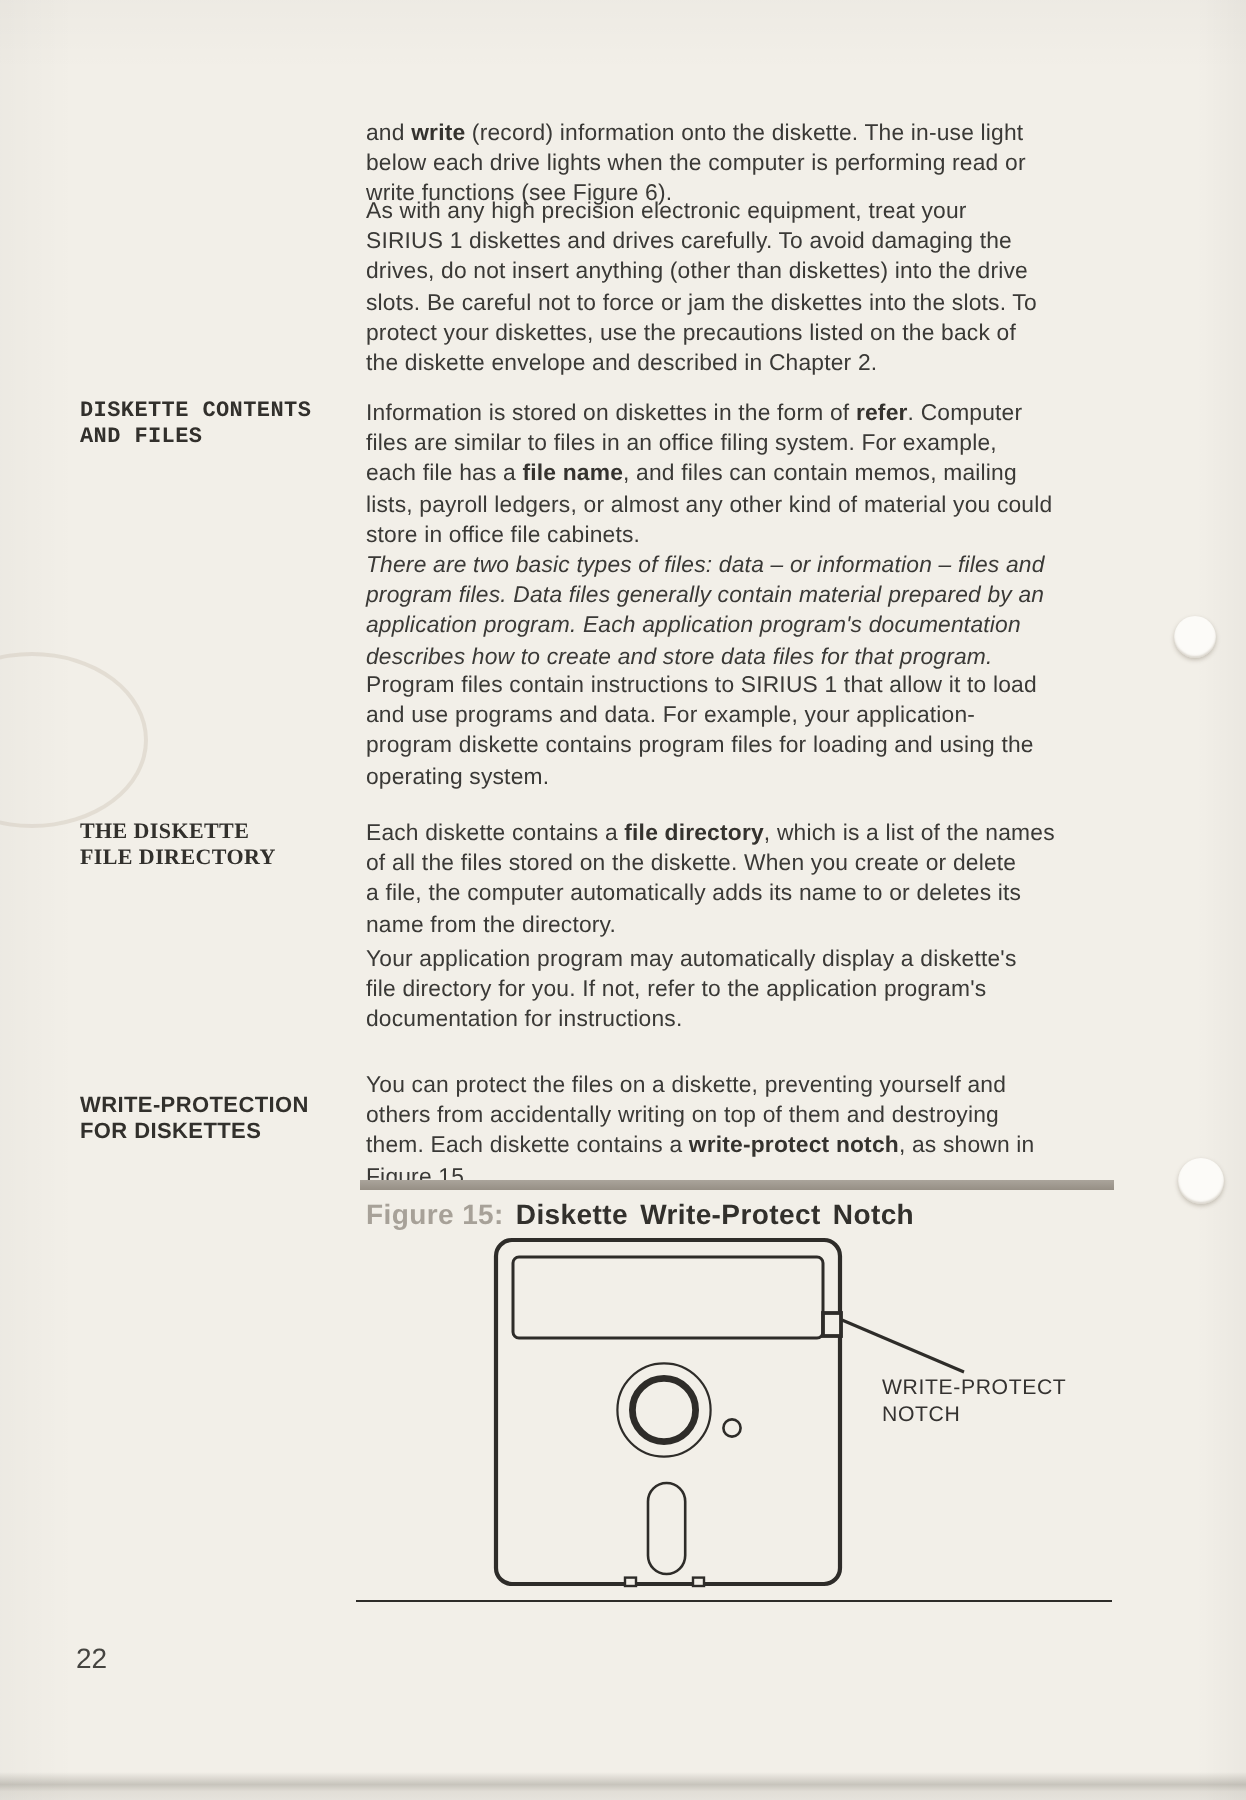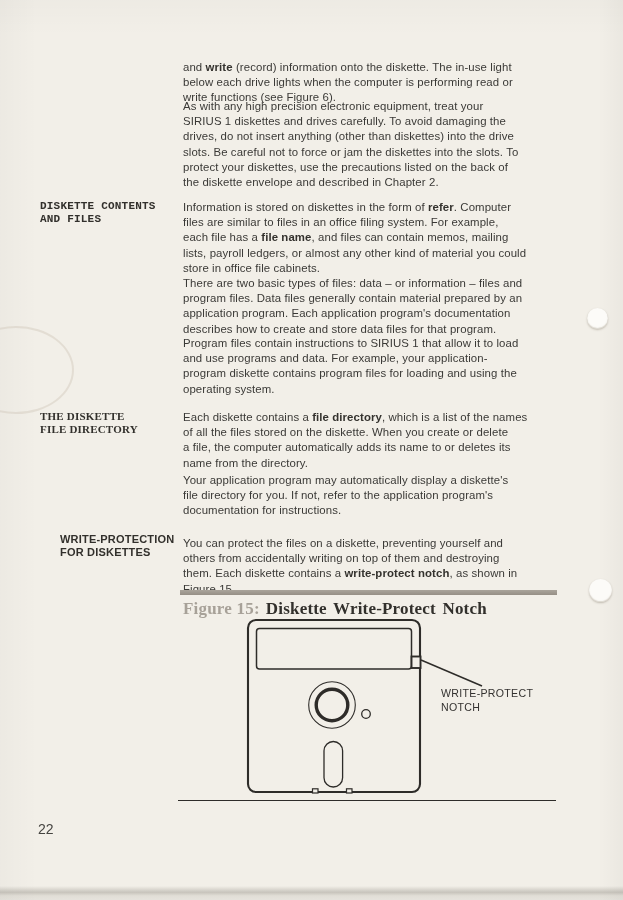--- a/index.html
+++ b/index.html
@@ -39,21 +39,21 @@
     position:absolute;left:40px;width:143px;
     font-size:11px;line-height:12.8px;font-weight:bold;
     color:#32302c;white-space:pre-line;letter-spacing:0.2px;
   }
   .fig-bar{
     position:absolute;left:180px;top:590px;width:377px;height:5px;
     background:linear-gradient(to bottom,#aaa49b,#968f85);
   }
   .fig-caption{
     position:absolute;left:183px;top:599px;width:383px;
-    font-size:17px;font-weight:bold;letter-spacing:0.2px;font-family:Liberation Serif, serif;
+    font-size:14px;font-weight:bold;letter-spacing:0.2px;
   }
   .fig-caption .fig-label{color:#a7a198;margin-right:6px;}
   .fig-caption .fig-title{color:#32302c;word-spacing:2px;}
   .fig-svg{position:absolute;left:0;top:610px;}
   .fig-rule{
     position:absolute;left:178px;top:800px;width:378px;height:0;
     border-top:1.6px solid #2e2c29;
   }
   .page-num{
     position:absolute;left:38px;top:821px;
@@ -83,40 +83,40 @@
 protect your diskettes, use the precautions listed on the back of
 the diskette envelope and described in Chapter 2.</div>
 
 <div class="side-head" style="top:200px;font-family:Liberation Mono, monospace;">DISKETTE CONTENTS
 AND FILES</div>
 <div class="body-text" style="top:200px;">Information is stored on diskettes in the form of <strong>refer</strong>. Computer
 files are similar to files in an office filing system. For example,
 each file has a <strong>file name</strong>, and files can contain memos, mailing
 lists, payroll ledgers, or almost any other kind of material you could
 store in office file cabinets.</div>
-<div class="body-text" style="top:276px;">There are two basic types of files: data – or information – files and
+<div class="body-text" style="top:276px;font-style:italic;">There are two basic types of files: data – or information – files and
 program files. Data files generally contain material prepared by an
 application program. Each application program's documentation
 describes how to create and store data files for that program.</div>
 <div class="body-text" style="top:336px;">Program files contain instructions to SIRIUS 1 that allow it to load
 and use programs and data. For example, your application-
 program diskette contains program files for loading and using the
 operating system.</div>
 
 <div class="side-head" style="top:410px;font-family:Liberation Serif, serif;">THE DISKETTE
 FILE DIRECTORY</div>
 <div class="body-text" style="top:410px;">Each diskette contains a <strong>file directory</strong>, which is a list of the names
 of all the files stored on the diskette. When you create or delete
 a file, the computer automatically adds its name to or deletes its
 name from the directory.</div>
 <div class="body-text" style="top:473px;">Your application program may automatically display a diskette's
 file directory for you. If not, refer to the application program's
 documentation for instructions.</div>
 
-<div class="side-head" style="top:533px;margin-left:20px;">WRITE-PROTECTION
+<div class="side-head" style="top:547px;">WRITE-PROTECTION
 FOR DISKETTES</div>
 <div class="body-text" style="top:536px;">You can protect the files on a diskette, preventing yourself and
 others from accidentally writing on top of them and destroying
 them. Each diskette contains a <strong>write-protect notch</strong>, as shown in
 Figure 15.</div>
 
 <div class="fig-bar"></div>
 <div class="fig-caption">
   <span class="fig-label">Figure 15:</span><span class="fig-title">Diskette Write-Protect Notch</span>
 </div>

